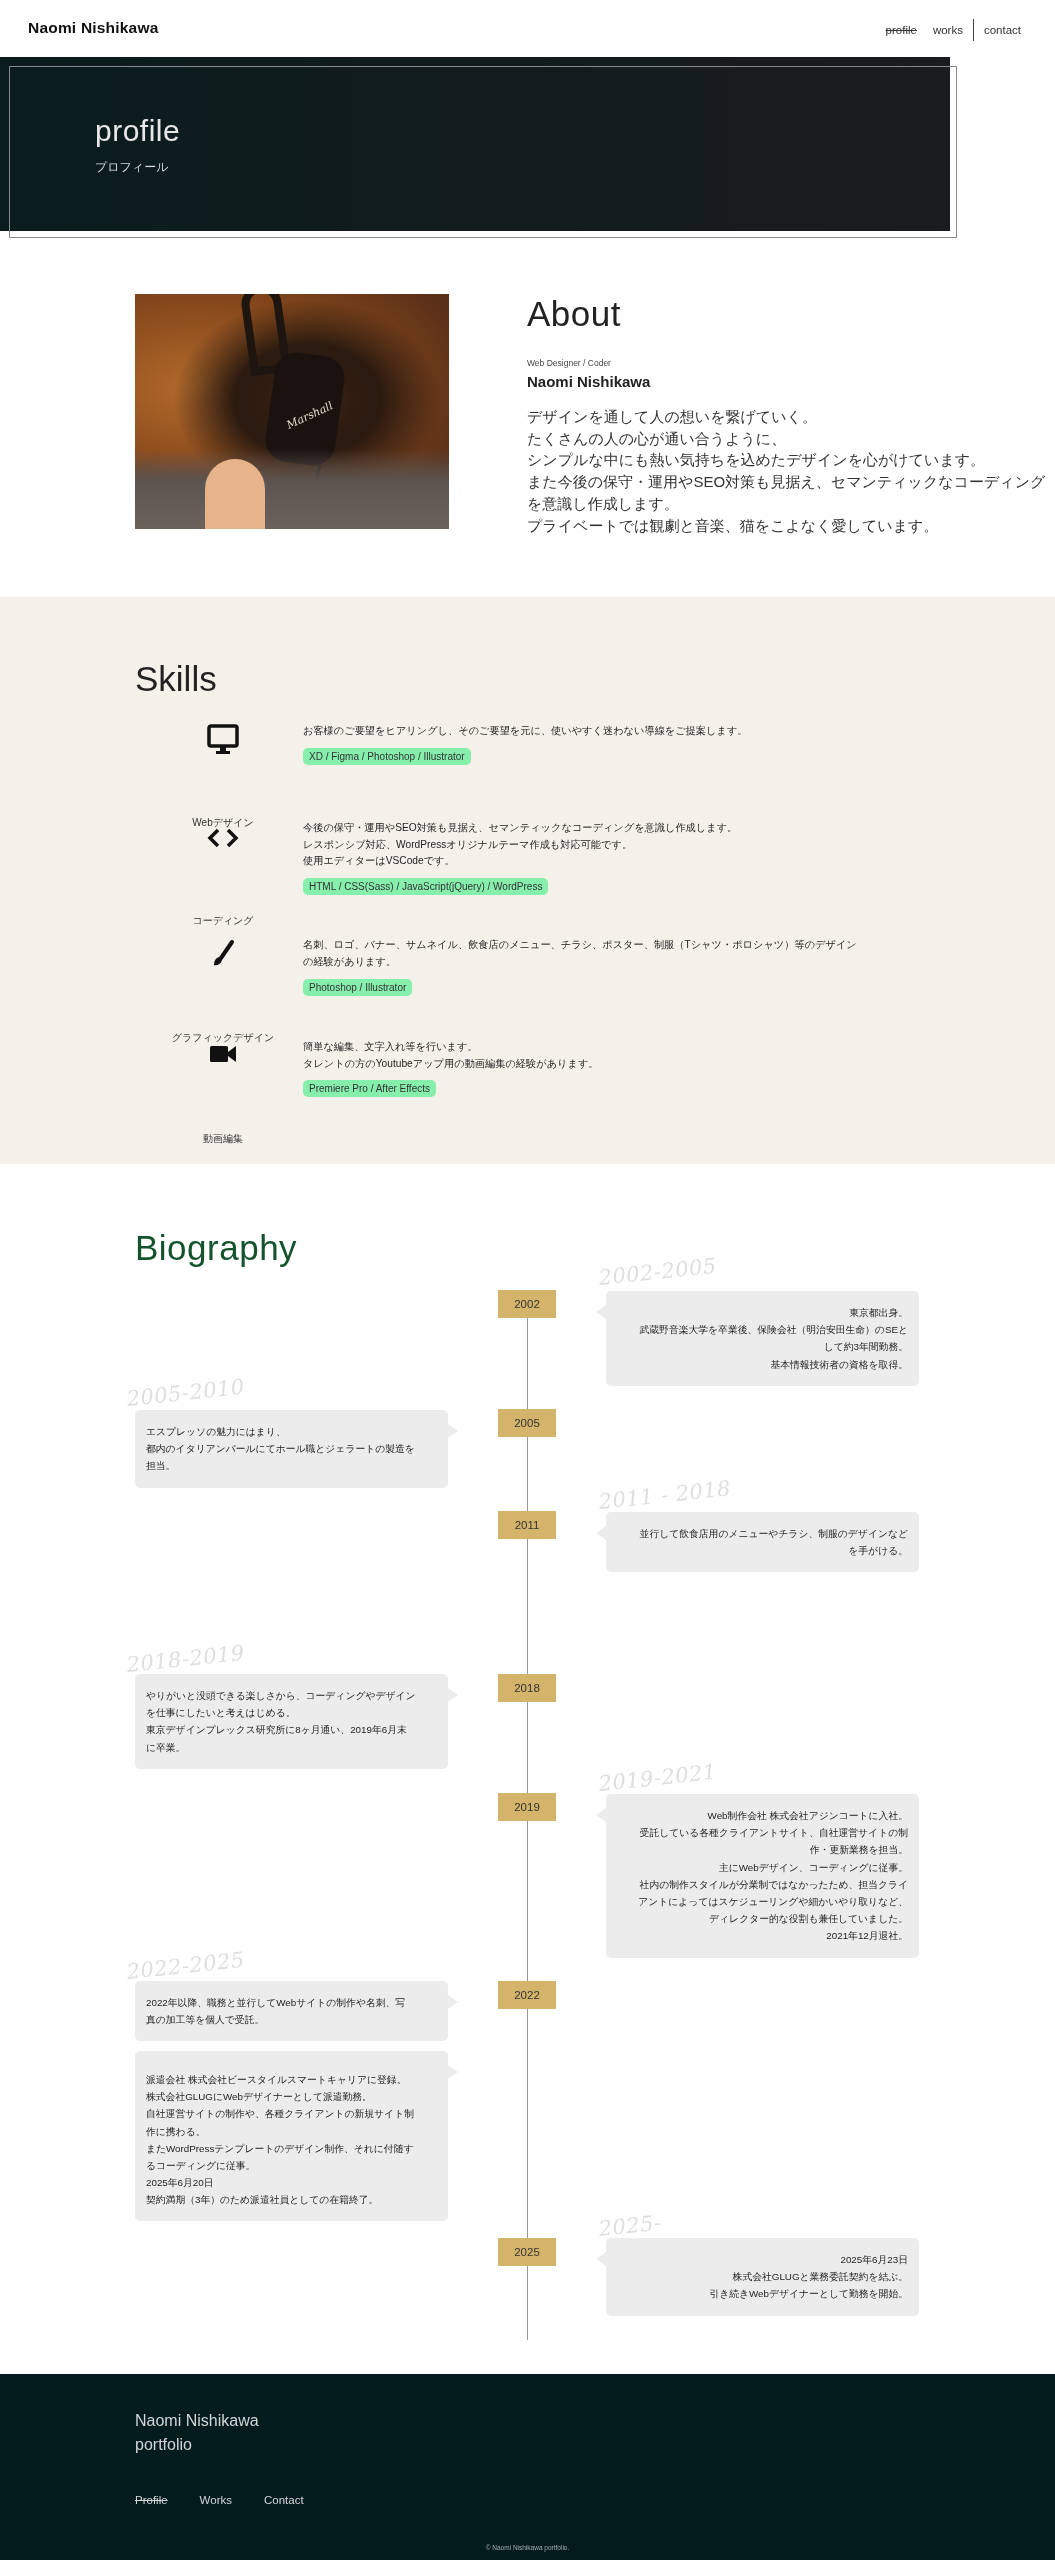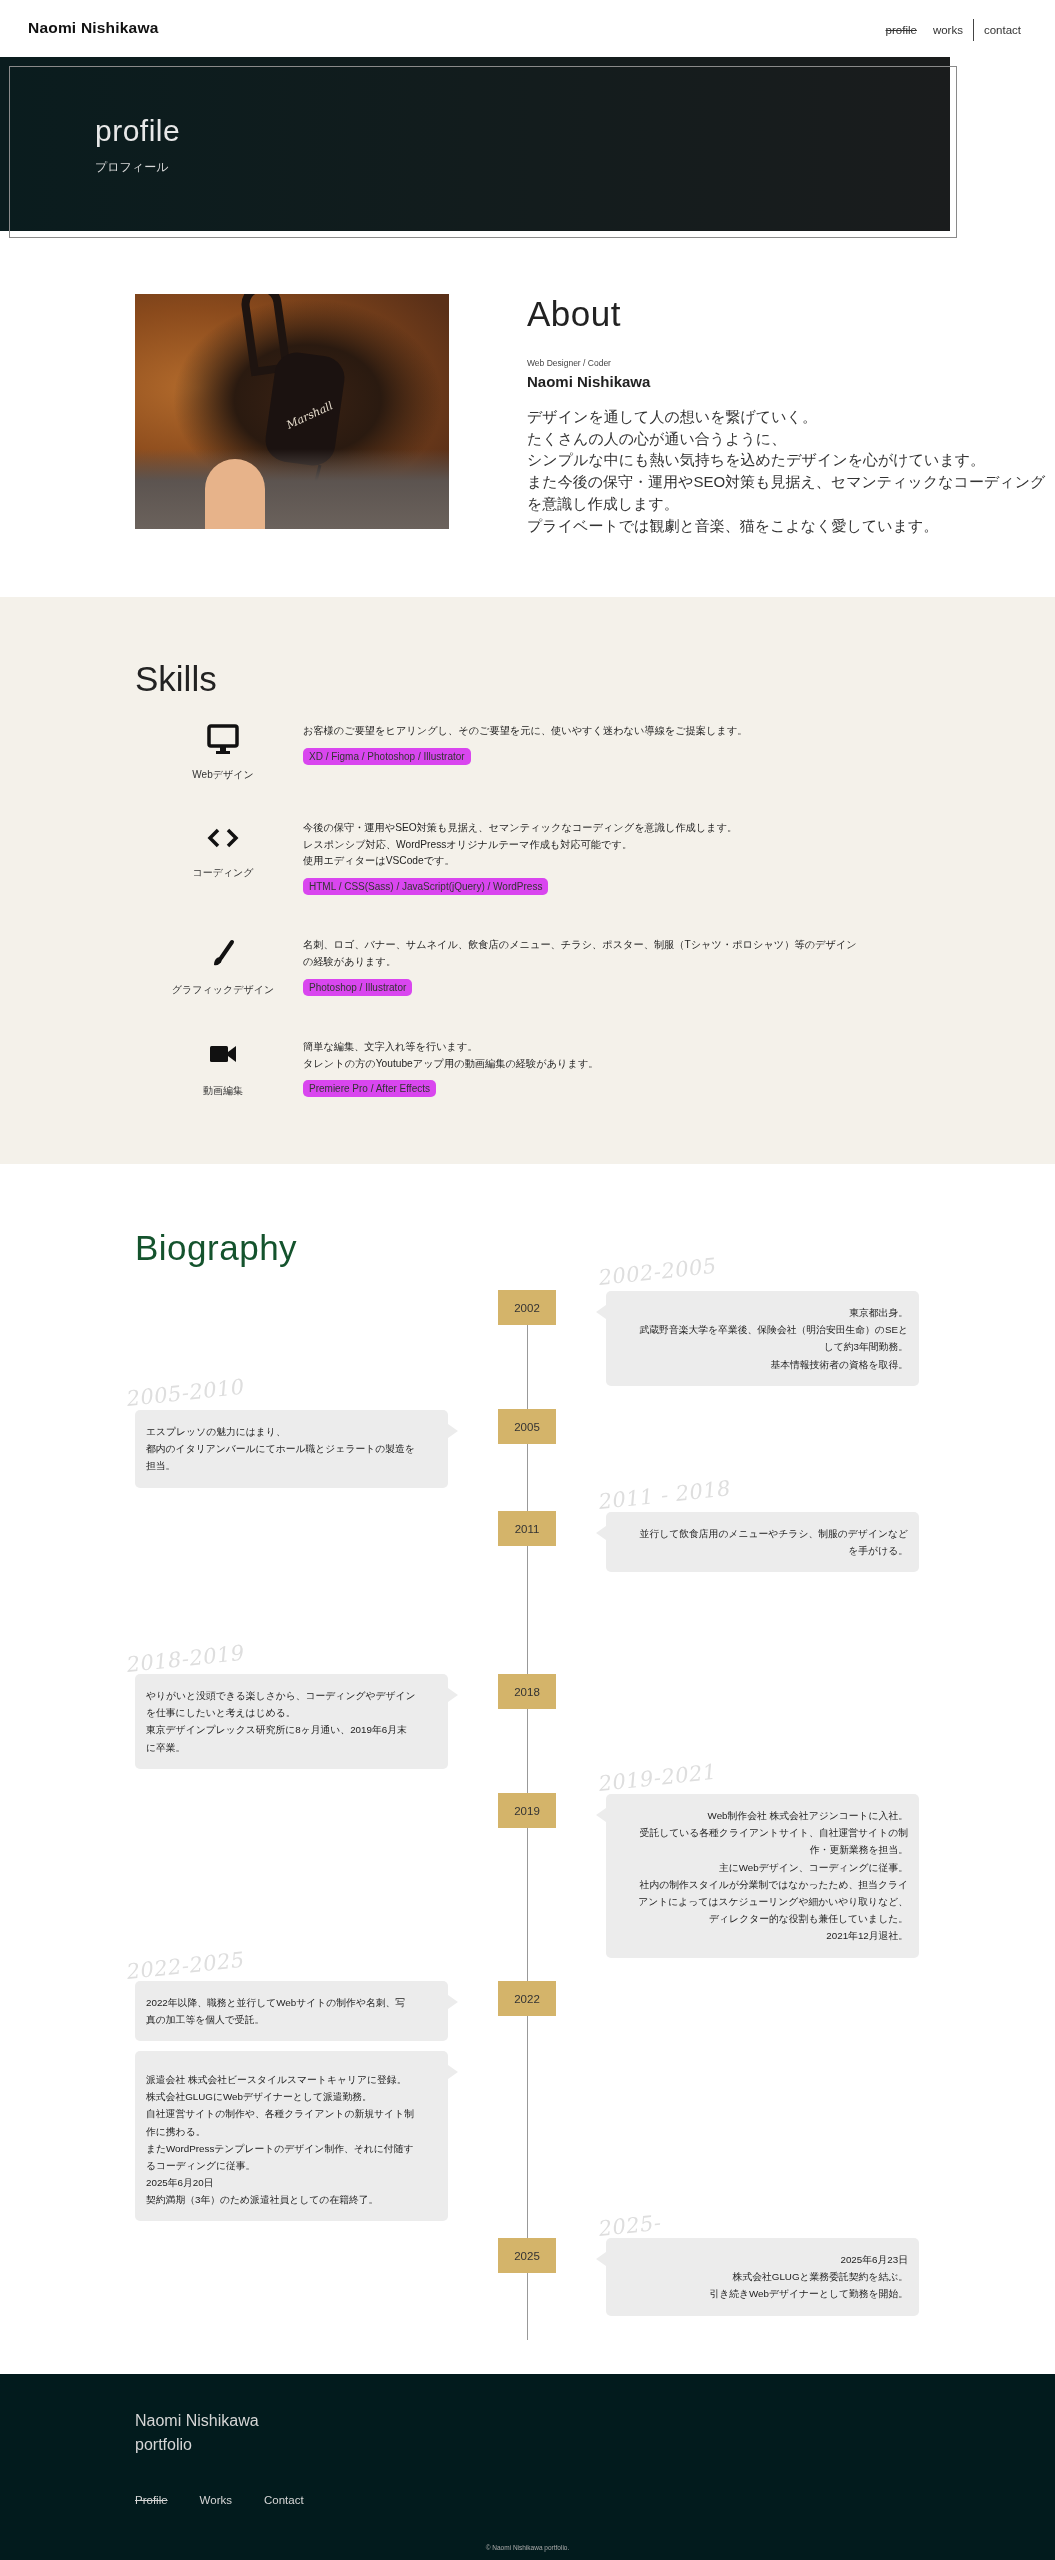--- a/index.html
+++ b/index.html
@@ -37,28 +37,28 @@
   .about-role { position: absolute; left: 527px; top: 358px; font-size: 8.5px; color: #444; }
   .about-name { position: absolute; left: 527px; top: 373px; font-size: 15px; font-weight: bold; color: #222; }
   .about-bio { position: absolute; left: 527px; top: 406px; font-size: 15px; color: #333; line-height: 21.7px; }
   .about-bio p { white-space: nowrap; }
 
   
   .skills { position: absolute; left: 0; top: 597px; width: 1055px; height: 567px; background: #f4f1ea; }
   .skills-title { position: absolute; left: 135px; top: 659px; font-size: 35px; font-weight: 300; color: #222; }
   .skill { position: absolute; left: 135px; width: 820px; }
   .skill-icon { position: absolute; left: 62px; width: 52px; height: 36px; display: flex; justify-content: center; align-items: center; }
-  .skill-label { position: absolute; left: 0; width: 176px; text-align: center; font-size: 10px; color: #333; }
+  .skill-label { position: absolute; left: 0; width: 176px; text-align: center; font-size: 10px; color: #333; margin-top: 48px; }
   .skill-desc { position: absolute; left: 168px; font-size: 10.2px; color: #222; line-height: 16.5px; white-space: nowrap; }
-  .skill-tags { position: absolute; left: 168px; background: #d946ef; border-radius: 5px; font-size: 10px; color: #333; padding: 3px 6px; white-space: nowrap; }
+  .skill-tags { position: absolute; left: 168px; background: #86efac; border-radius: 5px; font-size: 10px; color: #333; padding: 3px 6px; white-space: nowrap; }
 
   
   .bio-title { position: absolute; left: 135px; top: 1228px; font-size: 35px; font-weight: 300; color: #14532d; letter-spacing: 0.5px; }
   .tl-line { position: absolute; left: 527px; top: 1300px; width: 1px; height: 1040px; background: #999; }
-  .year-tag { position: absolute; left: 498px; width: 58px; height: 35px; background: #d4b46a; color: #333; font-size: 11.5px; display: flex; align-items: center; justify-content: center; }
+  .year-tag { position: absolute; left: 498px; width: 58px; height: 28px; background: #d4b46a; color: #333; font-size: 11.5px; display: flex; align-items: center; justify-content: center; }
   .card { position: absolute; width: 313px; background: #ececec; border-radius: 5px; padding: 13px 11px; font-size: 9.8px; color: #222; line-height: 17.2px; }
   .card.right { left: 606px; text-align: right; }
   .card.left { left: 135px; }
   .card.right::before { content: ""; position: absolute; left: -10px; top: 14px; border-style: solid; border-width: 7px 10px 7px 0; border-color: transparent #ececec transparent transparent; }
   .card.left::after { content: ""; position: absolute; right: -10px; top: 14px; border-style: solid; border-width: 7px 0 7px 10px; border-color: transparent transparent transparent #ececec; }
   .card p { white-space: pre-line; }
   .card p + p.gap { margin-top: 8px; }
   .period { position: absolute; font-family: "DejaVu Serif", serif; font-style: italic; font-size: 21px; color: #dedede; letter-spacing: 0.5px; transform: rotate(-6deg); transform-origin: left bottom; }
 
   

